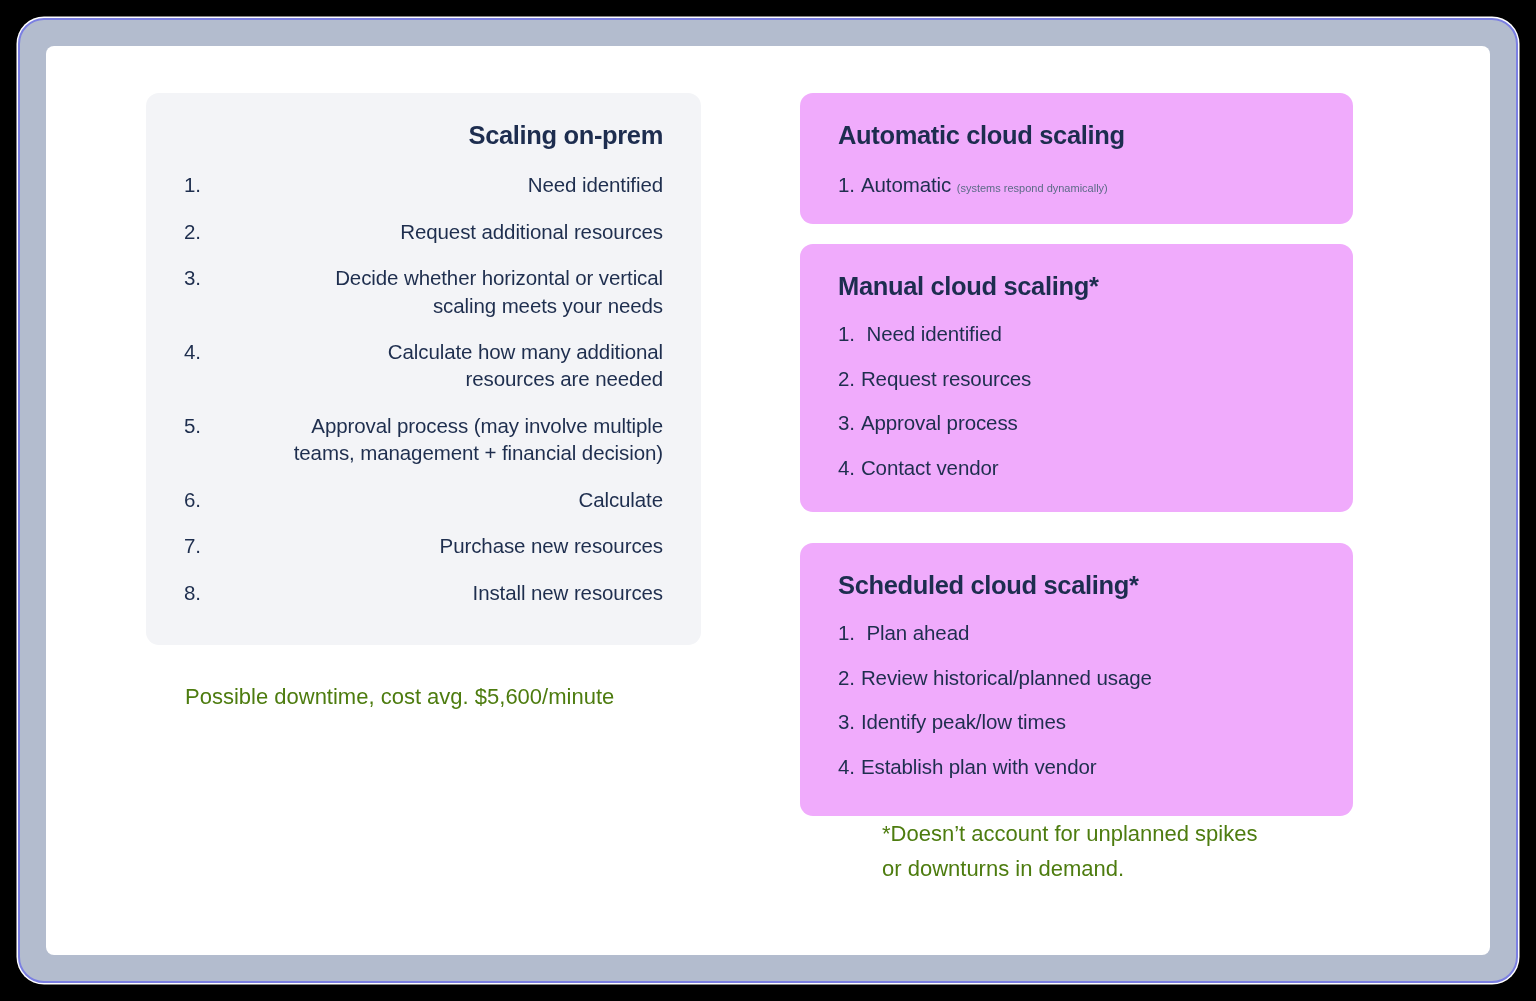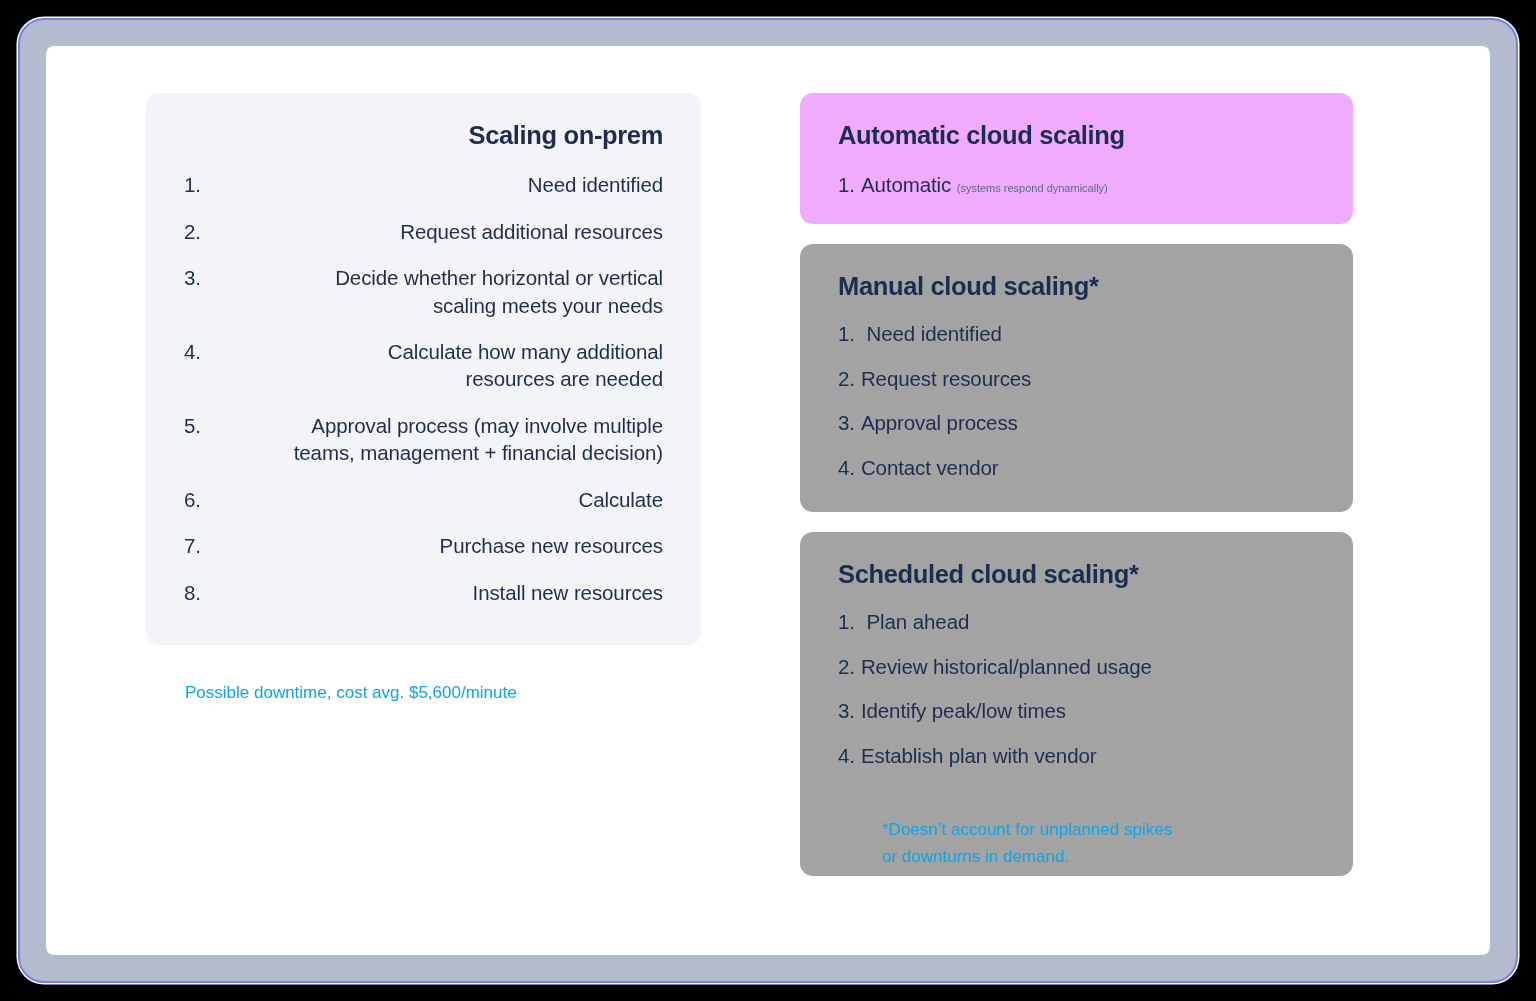--- a/index.html
+++ b/index.html
@@ -51,21 +51,21 @@
 
   
   .card {
     position: absolute;
     box-sizing: border-box;
     border-radius: 13px;
     padding: 26px 38px 30px 38px;
   }
   .card.grey  { background: #f3f4f7; text-align: right; }
   .card.green { background: #f0abfc; }
-  .card.blue  { background: #a3a3a3; }
+  .card.blue  { background: #f0abfc; }
 
   .card-title {
     margin: 0 0 4px 0;
     font-size: 25.5px;
     font-weight: 700;
     letter-spacing: -0.35px;
     color: #1d2d4f;
     line-height: 1.3;
   }
 
@@ -95,23 +95,23 @@
   }
   ol.steps > li .txt .sub {
     font-size: 11px;
     color: #5c6b87;
     letter-spacing: 0px;
   }
 
   
   .caption {
     position: absolute;
-    font-size: 17px;
+    font-size: 22px;
     line-height: 1.58;
-    color: #0ea5e9;
+    color: #4d7c0f;
     letter-spacing: 0px;
     white-space: pre-line;
   }
 </style>
 </head>
 <body>
 
 <div id="window-frame">
   <div id="window-inner"></div>
 </div>
@@ -186,21 +186,21 @@
         <span class="num">3.</span>
         <span class="txt">Approval process</span>
       </li>
       <li>
         <span class="num">4.</span>
         <span class="txt">Contact vendor</span>
       </li>
     </ol>
   </div>
 
-  <div class="card blue" style="left:800px; top:532px; width:553px; height:344px;">
+  <div class="card blue" style="left:800px; top:543px; width:553px; height:273px;">
     <h2 class="card-title">Scheduled cloud scaling*</h2>
     <ol class="steps tight">
       <li>
         <span class="num">1. </span>
         <span class="txt">Plan ahead</span>
       </li>
       <li>
         <span class="num">2.</span>
         <span class="txt">Review historical/planned usage</span>
       </li>

